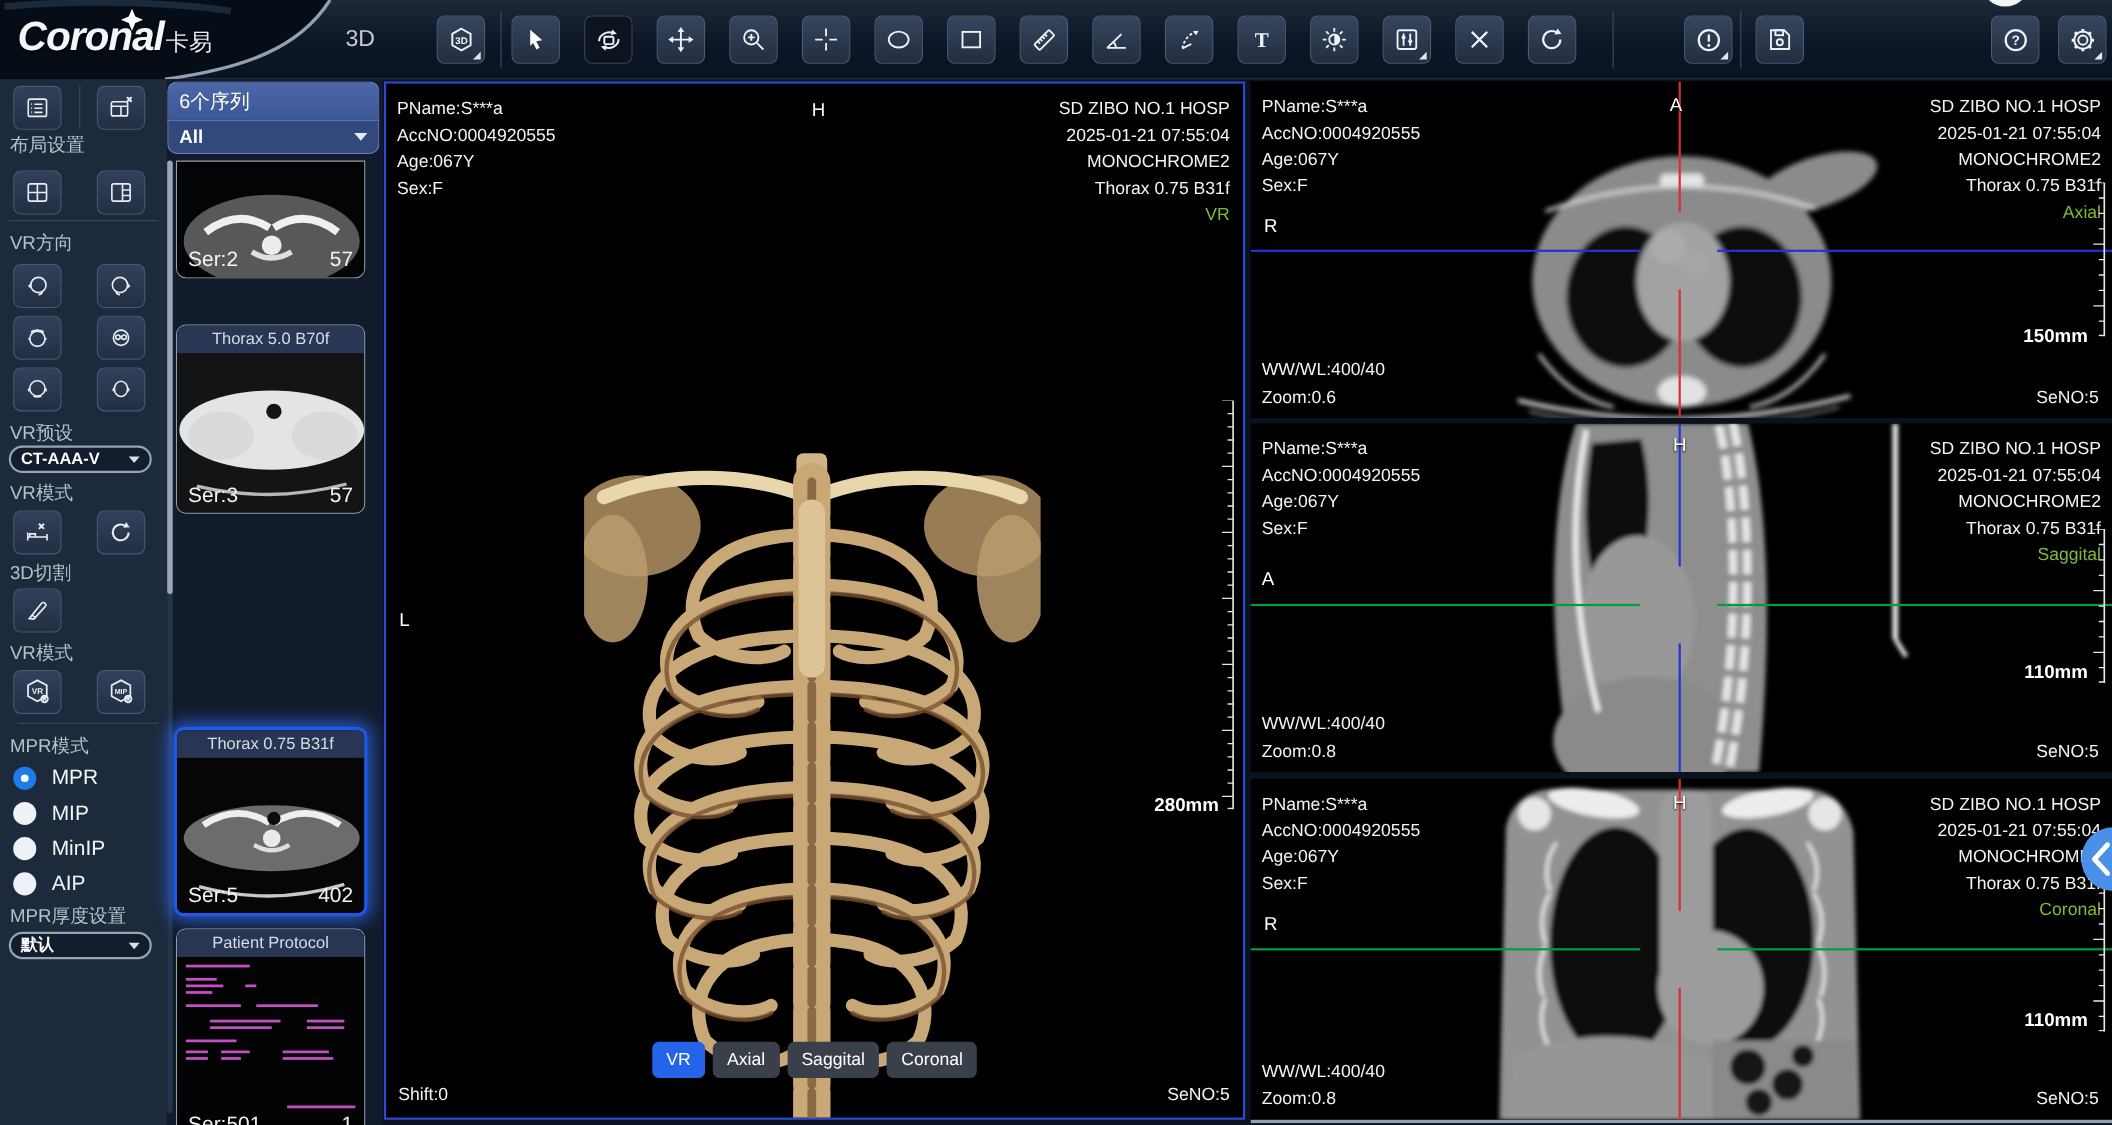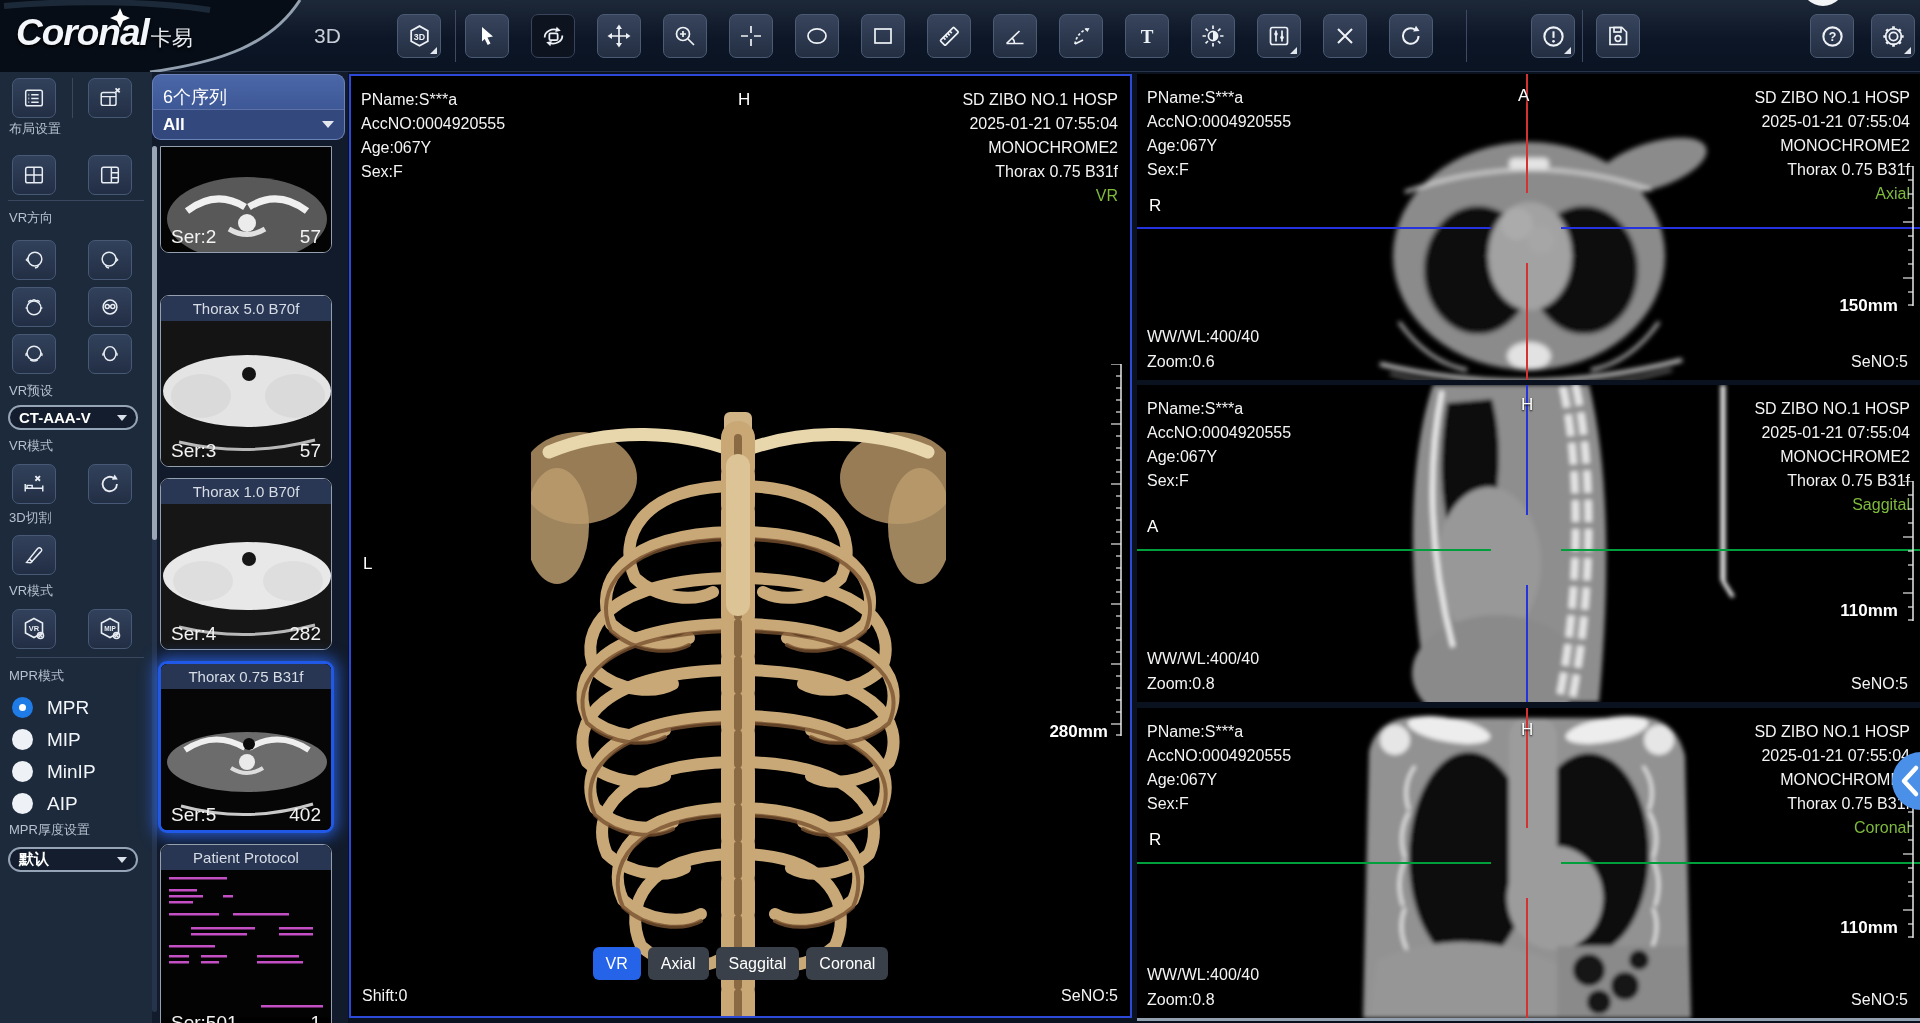--- a/index.html
+++ b/index.html
@@ -15,36 +15,36 @@
 #mode-label{position:absolute;left:314px;top:24px;font-size:21px;color:#c7cdd6}
 .tbtn{position:absolute;top:14px;width:44px;height:44px;border-radius:7px;background:linear-gradient(#37445c,#232e42);border:1px solid #4b5b74;display:flex;align-items:center;justify-content:center;cursor:pointer}
 .tbtn.active{background:#0e141f;border-color:#37445c}
 .tbtn.corner:after{content:"";position:absolute;right:3px;bottom:3px;border-left:7px solid transparent;border-bottom:7px solid #e2e7ee}
 .tdiv{position:absolute;top:10px;width:1px;height:52px;background:#3c4a64}
 .tbtn svg{stroke:#eef2f6;fill:none;stroke-width:1.7}
 #avatar{position:absolute;left:1801px;top:-38px;width:44px;height:44px;border-radius:50%;background:#f2f4f6}
 
 
 #sidebar{position:absolute;left:0;top:72px;width:152px;height:951px;background:#1d2a3c}
-.slabel{position:absolute;left:9px;color:#b6c1ce;font-size:13px;white-space:nowrap}
+.slabel{position:absolute;left:9px;color:#b6c1ce;font-size:17px;white-space:nowrap}
 .sbtn{position:absolute;width:44px;height:40px;border-radius:7px;background:linear-gradient(#32415b,#222e44);border:1px solid #475975;display:flex;align-items:center;justify-content:center;cursor:pointer}
 .sbtn svg{stroke:#e8edf3;fill:none;stroke-width:1.6}
 .sdiv{position:absolute;background:#3a485f;height:1px}
 .vdiv{position:absolute;background:#3a485f;width:1px}
 .pill{position:absolute;left:8px;width:130px;height:25px;border:2px solid #95a4b6;border-radius:14px;color:#fff;font-size:15px;font-weight:bold;display:flex;align-items:center;padding:0 9px;background:#131d2d;cursor:pointer}
 .pill .chev{margin-left:auto;width:0;height:0;border-left:5px solid transparent;border-right:5px solid transparent;border-top:6px solid #d8dfe8}
 .radio-row{position:absolute;left:12px;display:flex;gap:14px;cursor:pointer}
 .rdot{width:21px;height:21px;border-radius:50%;background:#eef1f5;position:relative;flex:none}
 .rdot.sel{background:#1f7be6}
 .rdot.sel:after{content:"";position:absolute;left:7px;top:7px;width:7px;height:7px;border-radius:50%;background:#fff}
 .rlabel{color:#f3f6f9;font-size:19px}
 
 
 #series-bg{position:absolute;left:152px;top:72px;width:196px;height:951px;background:#121b2b}
-.ser-head{position:absolute;left:152px;top:74px;width:193px;height:35px;background:linear-gradient(#4b67a8,#3e5896);border:1px solid #6b81ba;border-bottom:none;border-radius:9px 9px 0 0;color:#fff;font-size:18px;display:flex;align-items:flex-end;padding:0 10px}
+.ser-head{position:absolute;left:152px;top:74px;width:193px;height:35px;background:linear-gradient(#4b67a8,#3e5896);border:1px solid #6b81ba;border-bottom:none;border-radius:9px 9px 0 0;color:#fff;font-size:18px;display:flex;align-items:center;padding:0 10px}
 .ser-all{position:absolute;left:152px;top:109px;width:193px;height:31px;background:#33497e;border:1px solid #6b81ba;border-top:1px solid #5c72a8;border-radius:0 0 9px 9px;color:#fff;font-size:17px;font-weight:bold;display:flex;align-items:center;padding:0 10px;cursor:pointer}
 .ser-all .chev{margin-left:auto;width:0;height:0;border-left:6px solid transparent;border-right:6px solid transparent;border-top:7px solid #e4e9f0}
 #sb-track{position:absolute;left:152px;top:146px;width:5px;height:866px;background:#26344b;border-radius:3px}
 #sb-thumb{position:absolute;left:152px;top:146px;width:5px;height:394px;background:#9aa6b6;border-radius:3px;cursor:pointer}
 .thumb{position:absolute;left:160px;width:172px;background:#000;border:1px solid #94a0ae;border-radius:9px;overflow:hidden;cursor:pointer}
 .thumb.sel{left:158px;width:176px;border:3px solid #2058e8;box-shadow:0 0 16px 3px rgba(45,105,240,.85)}
 .tt{position:absolute;top:0;left:0;right:0;height:25px;background:rgba(45,59,90,.92);color:#d7dde6;font-size:15px;text-align:center;line-height:25px;white-space:nowrap;overflow:hidden}
 .tf{position:absolute;bottom:4px;left:10px;color:#f3f3f3;font-size:19px}
 .tc{position:absolute;bottom:4px;right:10px;color:#f3f3f3;font-size:19px}
 .thumb svg{position:absolute;left:0;top:0}
@@ -405,33 +405,20 @@
       <ellipse cx="40" cy="100" rx="30" ry="22" fill="#dadada"></ellipse>
       <ellipse cx="134" cy="100" rx="30" ry="22" fill="#dadada"></ellipse>
       <circle cx="88" cy="78" r="7" fill="#141414"></circle>
       <path d="M18 146 Q 86 162 154 144" stroke="#b8b8b8" stroke-width="3" fill="none"></path>
     </svg>
     <div class="tt">Thorax 5.0 B70f</div>
     <span class="tf">Ser:3</span>
     <span class="tc">57</span>
   </div>
 
-  <div class="thumb" style="top:478px;height:172px">
-    <svg width="172" height="172" viewBox="0 0 172 172">
-      <rect width="172" height="172" fill="#161616"></rect>
-      <ellipse cx="86" cy="97" rx="84" ry="34" fill="#e8e8e8"></ellipse>
-      <ellipse cx="42" cy="102" rx="30" ry="20" fill="#dedede"></ellipse>
-      <ellipse cx="132" cy="102" rx="30" ry="20" fill="#dedede"></ellipse>
-      <circle cx="88" cy="80" r="7" fill="#161616"></circle>
-      <path d="M18 148 Q 86 164 154 146" stroke="#b8b8b8" stroke-width="3" fill="none"></path>
-    </svg>
-    <div class="tt">Thorax 1.0 B70f</div>
-    <span class="tf">Ser:4</span>
-    <span class="tc">282</span>
-  </div>
 
   <div class="thumb sel" style="top:661px;height:172px">
     <svg width="172" height="172" viewBox="0 0 172 172">
       <rect width="172" height="172" fill="#060606"></rect>
       <ellipse cx="86" cy="98" rx="80" ry="30" fill="#6c6c6c"></ellipse>
       <path d="M24 86 Q 54 66 84 84" stroke="#efefef" stroke-width="6" fill="none"></path>
       <path d="M148 86 Q 118 66 88 84" stroke="#efefef" stroke-width="6" fill="none"></path>
       <circle cx="86" cy="98" r="8" fill="#eaeaea"></circle>
       <path d="M70 104 q 16 10 32 0" stroke="#dddddd" stroke-width="4" fill="none"></path>
       <circle cx="88" cy="80" r="6" fill="#0c0c0c"></circle>

